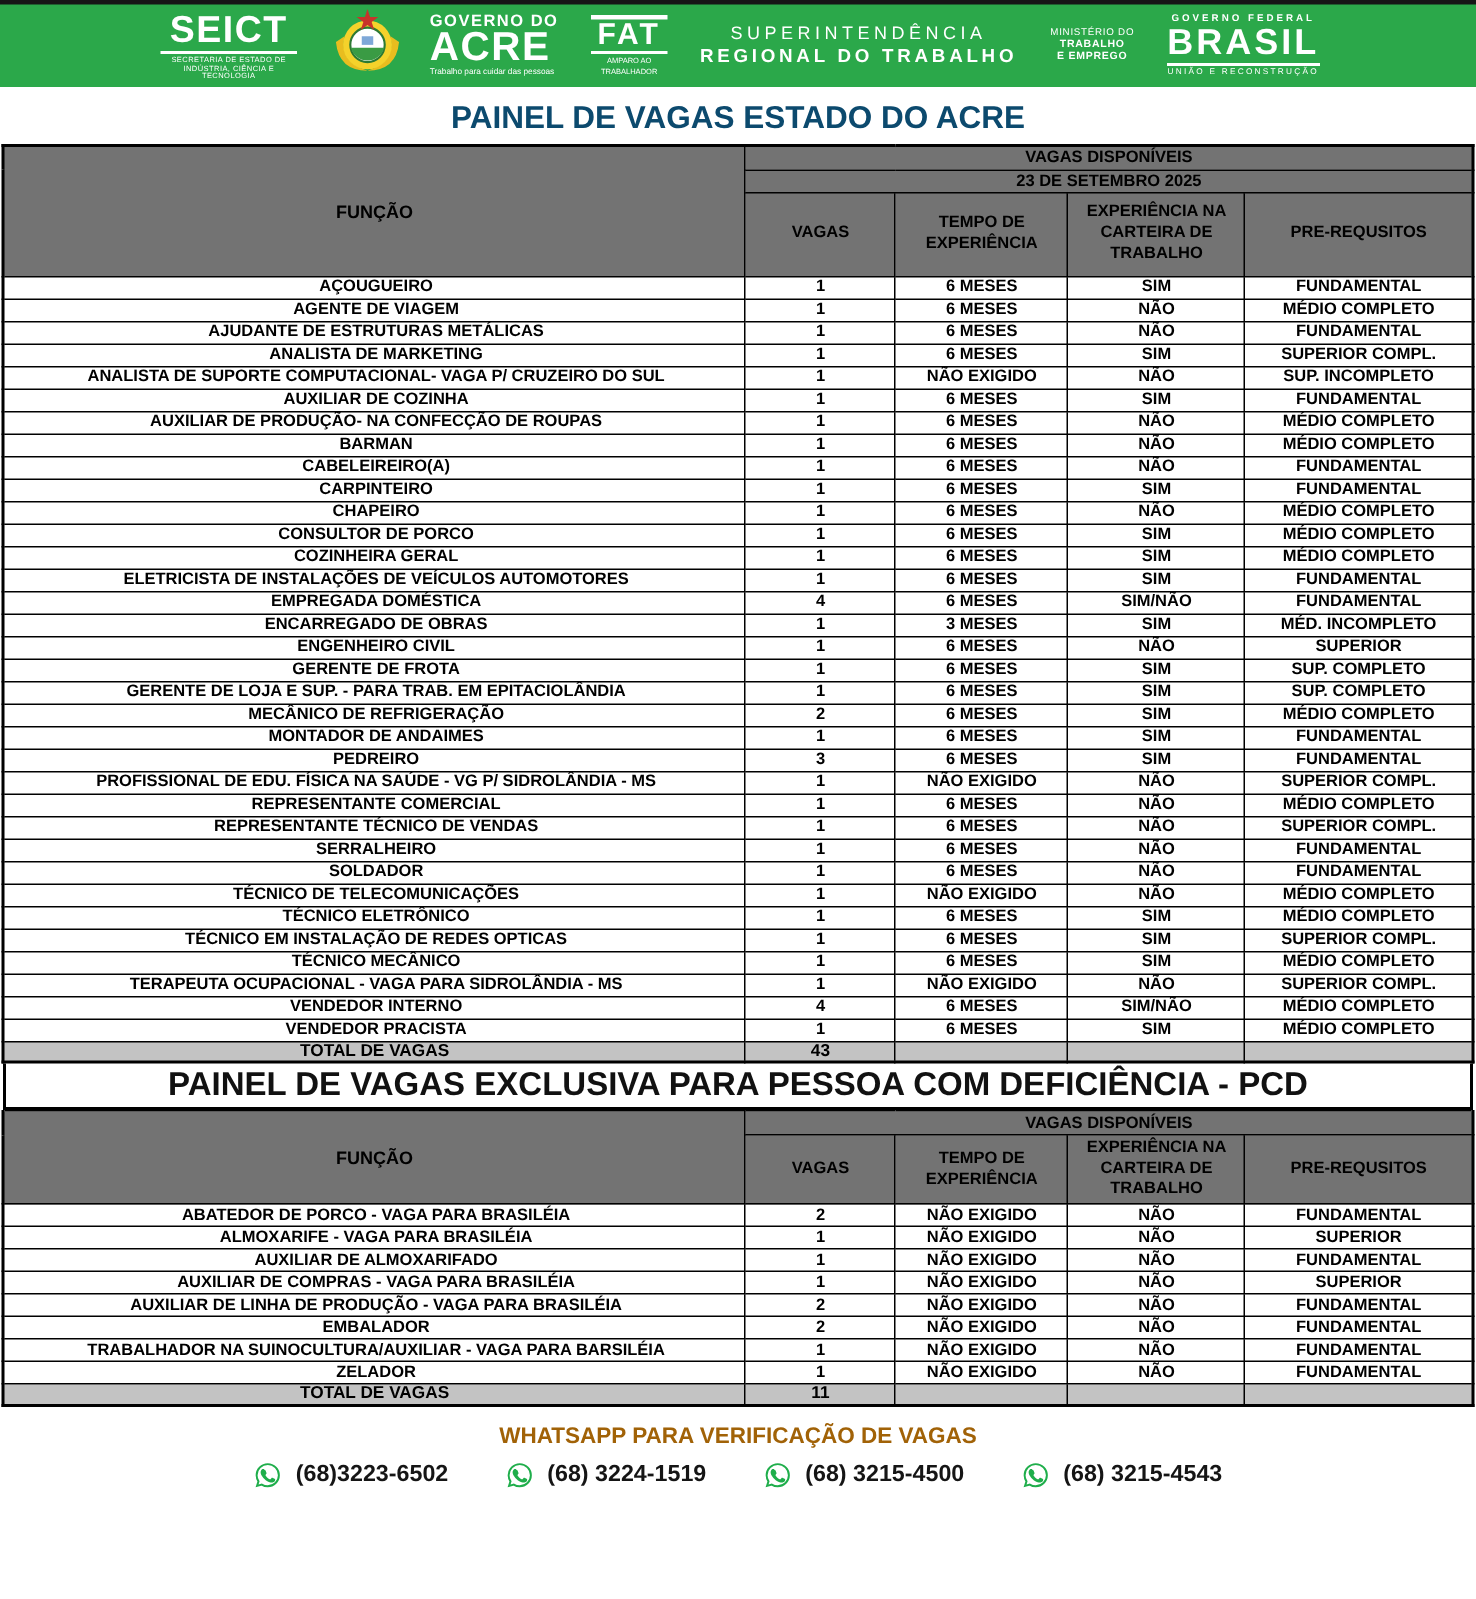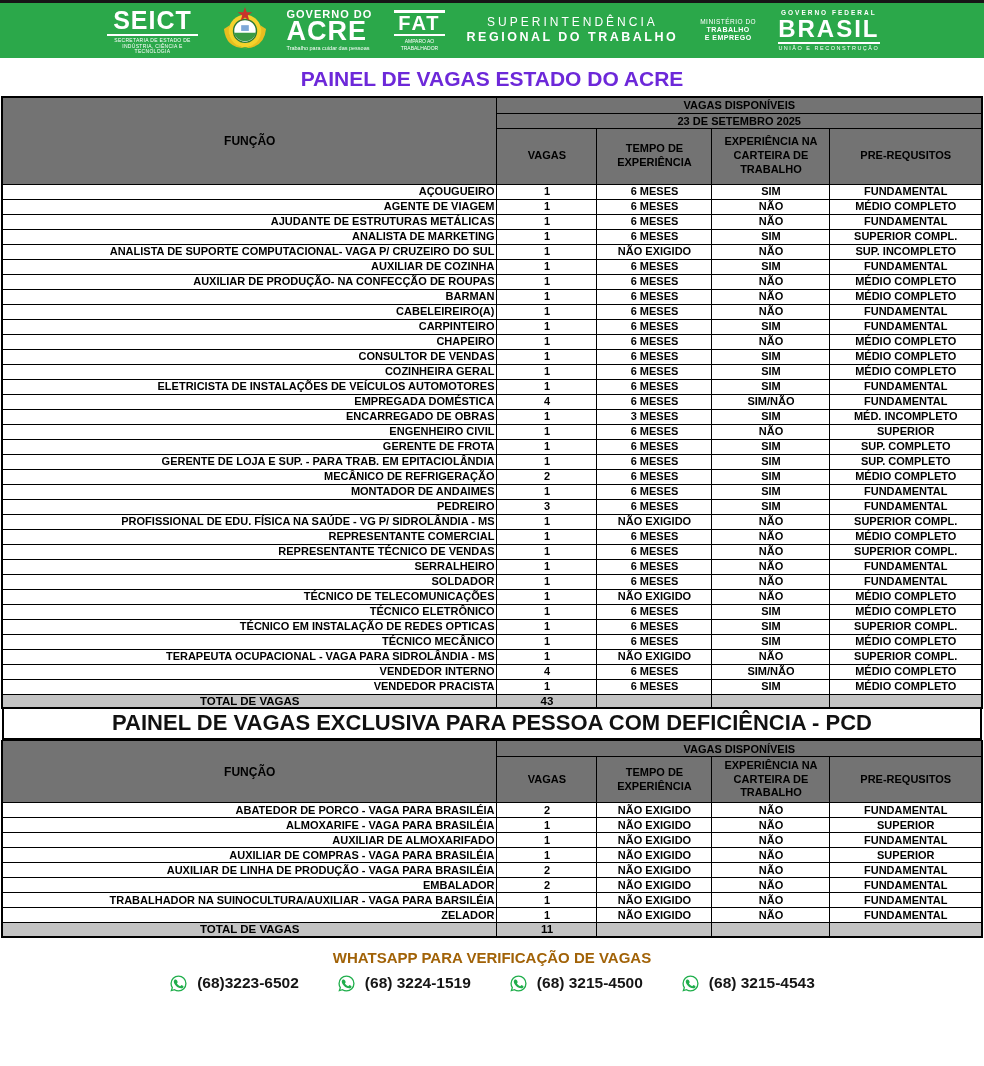--- a/index.html
+++ b/index.html
@@ -28,38 +28,38 @@
   .supt-2{ font-size:12.5px; font-weight:bold; letter-spacing:2.5px; }
   .mte{ text-align:right; line-height:1.2; }
   .mte-1{ font-size:6.5px; letter-spacing:.5px; }
   .mte-2,.mte-3{ font-size:7px; font-weight:bold; letter-spacing:.5px; }
   .brasil{ line-height:1; }
   .br-top{ font-size:6.5px; font-weight:bold; letter-spacing:2px; margin-bottom:1px; }
   .br-name{ font-size:24px; font-weight:900; letter-spacing:2px; border-bottom:2px solid #fff; padding-bottom:1px; }
   .br-bottom{ font-size:5.5px; letter-spacing:1.5px; margin-top:2px; }
 
   
-  .title1{ text-align:center; font-size:21px; font-weight:bold; color:#6d28d9; margin:9px 0 5px; }
+  .title1{ text-align:center; font-size:21px; font-weight:bold; color:#0c4a6e; margin:9px 0 5px; }
   .title2{ width:980px; margin:0 auto; border:2px solid #000; border-top:none; text-align:center;
            font-size:22px; font-weight:bold; color:#111; padding:1px 0 2px; }
 
   
   table.jobs{ width:980px; margin:0 auto; border-collapse:collapse; table-layout:fixed; }
   table.jobs th, table.jobs td{ border:1px solid #000; }
   table.jobs{ border:2px solid #000; }
   col.c-func{ width:495px; } col.c-vagas{ width:100px; } col.c-tempo{ width:115px; }
   col.c-cart{ width:118px; } col.c-prereq{ width:152px; }
   th{ background:#737373; font-size:11px; font-weight:bold; text-align:center; }
   th.h-funcao{ font-size:12px; }
   tr.h-disp th{ height:16px; }
   tr.h-date th{ height:15px; }
   tr.h-cols1 th{ height:56px; line-height:1.25; }
   tr.h-cols2 th{ height:46px; line-height:1.25; }
   tbody td{ height:15px; font-size:11px; font-weight:bold; text-align:center; line-height:1; padding:1px 2px; color:#000; }
-  tbody td.funcao{ text-align:right; padding-left:4px; }
+  tbody td.funcao{ text-align:center; padding-left:4px; }
   tr.total-row td{ background:#c3c3c3; height:14px; font-size:11.5px; font-weight:bold; text-align:center; }
 
   
   .footer-title{ text-align:center; font-size:15px; font-weight:bold; color:#a16207; margin-top:11px; }
   .phones{ display:flex; justify-content:center; align-items:center; gap:38px; margin-top:8px; }
   .phone{ display:flex; align-items:center; gap:9px; font-size:15.5px; font-weight:bold; color:#151515; }
   .phone svg{ display:block; }
 </style>
 </head>
 <body>
@@ -214,21 +214,21 @@
           <td>FUNDAMENTAL</td>
         </tr>
         <tr>
           <td class="funcao">CHAPEIRO</td>
           <td>1</td>
           <td>6 MESES</td>
           <td>NÃO</td>
           <td>MÉDIO COMPLETO</td>
         </tr>
         <tr>
-          <td class="funcao">CONSULTOR DE VENDAS</td>
+          <td class="funcao">CONSULTOR DE PORCO</td>
           <td>1</td>
           <td>6 MESES</td>
           <td>SIM</td>
           <td>MÉDIO COMPLETO</td>
         </tr>
         <tr>
           <td class="funcao">COZINHEIRA GERAL</td>
           <td>1</td>
           <td>6 MESES</td>
           <td>SIM</td>

